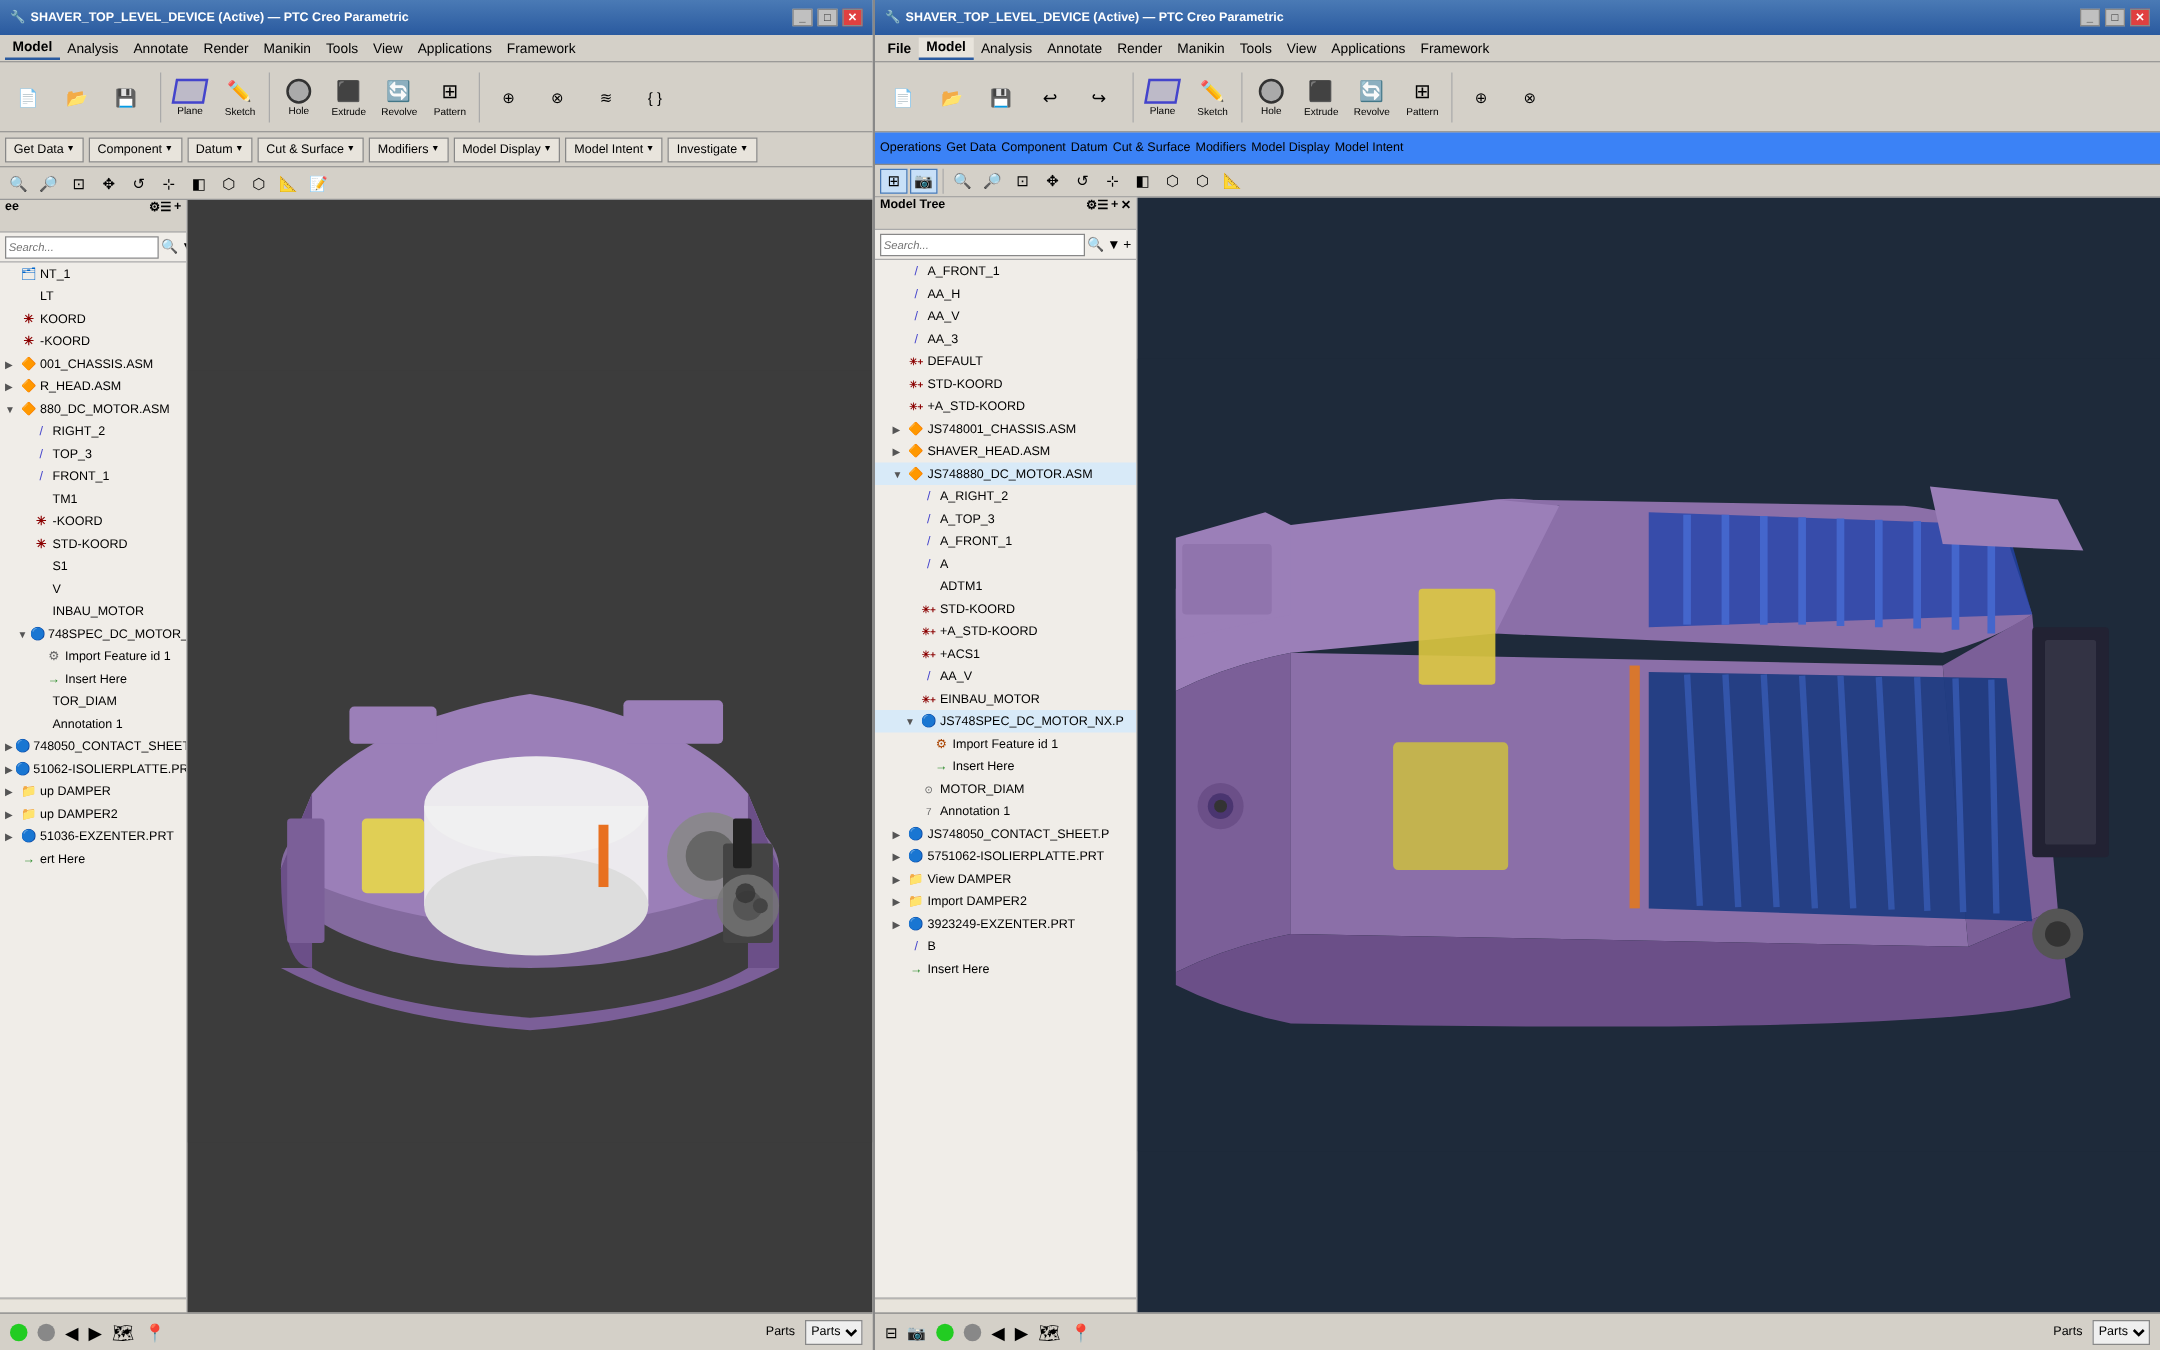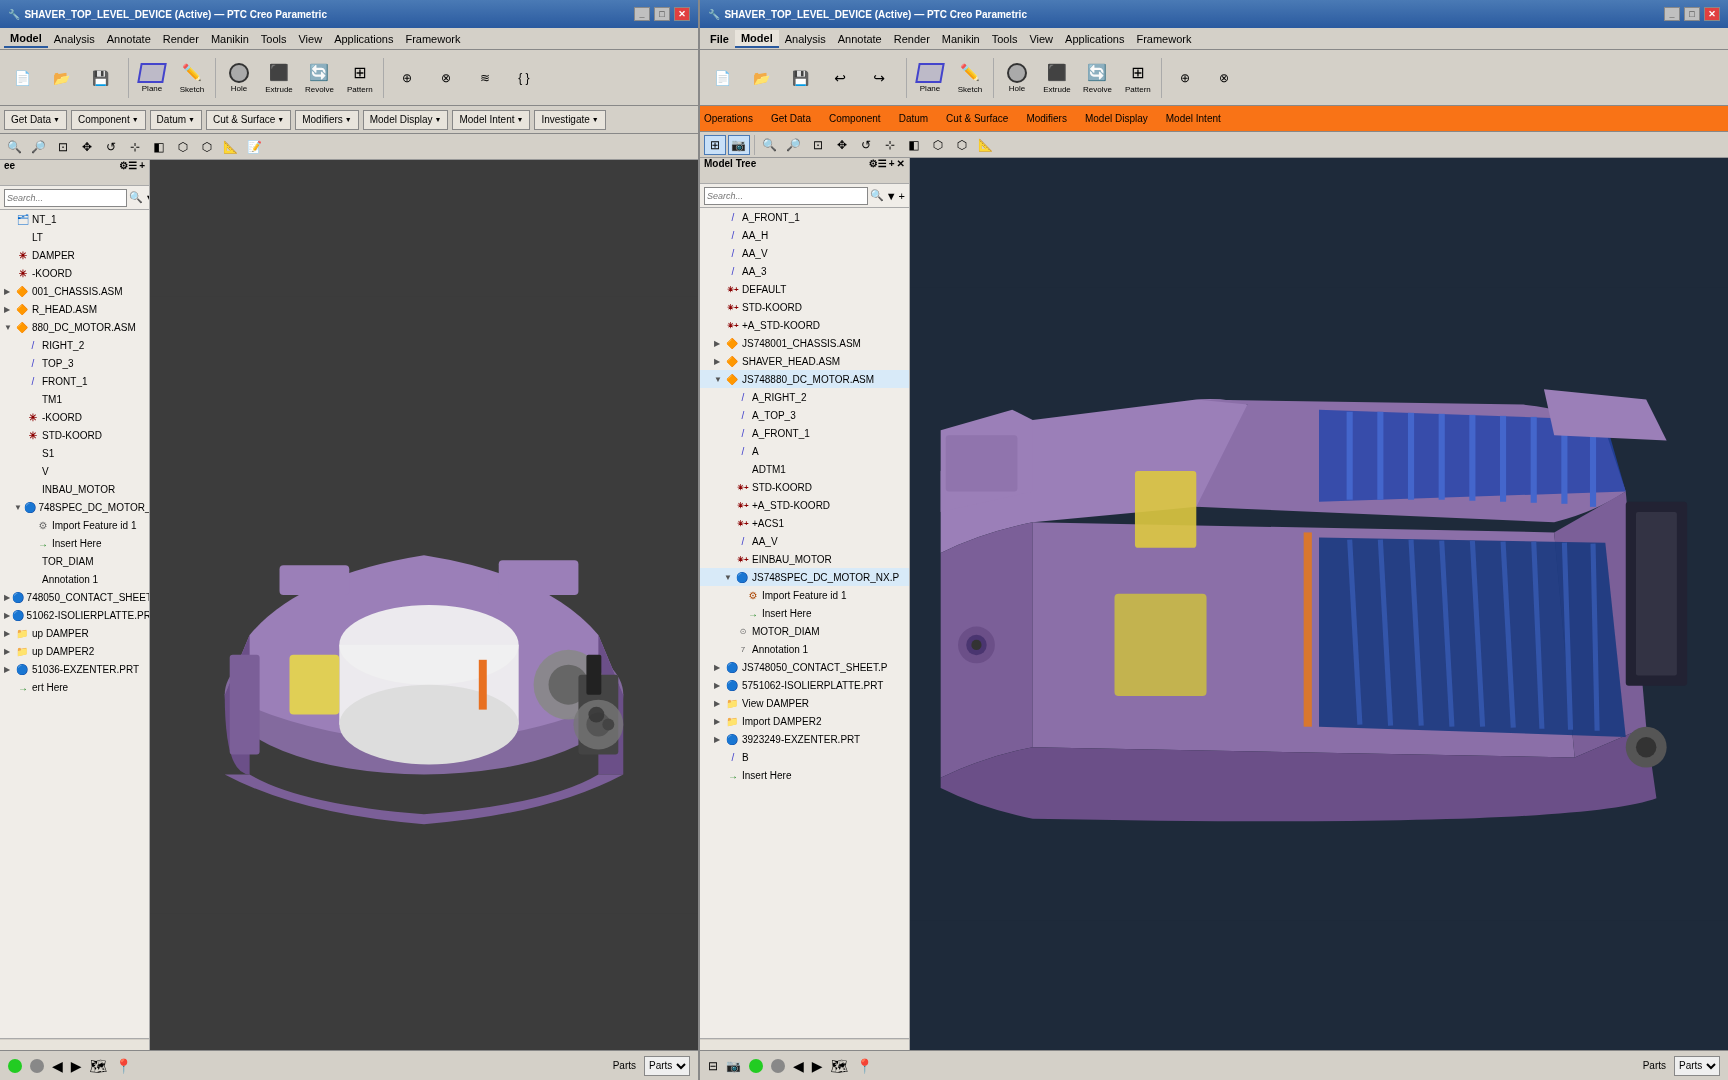--- a/index.html
+++ b/index.html
@@ -77,21 +77,21 @@
 
     
     .tree-body::-webkit-scrollbar { width: 8px; }
     .tree-body::-webkit-scrollbar-track { background: #e0ddd8; }
     .tree-body::-webkit-scrollbar-thumb { background: #aaa; }
 
     
     .h-scroll { height: 12px; background: #d4d0c8; border-top: 1px solid #aaa; display: flex; align-items: center; }
     .h-scroll-inner { flex: 1; height: 10px; background: #e8e4dc; }
 
-    .ops-bar { height: 26px; background: #f97316; display: flex; align-items: center; padding: 0 4px; border-bottom: 1px solid #888; gap: 18px; font-size: 10px; }
+    .ops-bar { height: 26px; background: #3b82f6; display: flex; align-items: center; padding: 0 4px; border-bottom: 1px solid #888; gap: 4px; font-size: 10px; }
 
     .right-viewport { flex: 1; background: #1e2a3a; position: relative; overflow: hidden; }
   </style>
 </head>
 <body>
 
 <div class="main-container">
 
   <div class="left-panel">
 
@@ -223,21 +223,21 @@
               <span>NT_1</span>
             </div>
           <div class="tree-item">
               <span class="tree-arrow"></span>
               <span class="tree-icon"></span>
               <span>LT</span>
             </div>
           <div class="tree-item">
               <span class="tree-arrow"></span>
               <span class="tree-icon tree-icon-coord">✳</span>
-              <span>DAMPER</span>
+              <span>KOORD</span>
             </div>
           <div class="tree-item">
               <span class="tree-arrow"></span>
               <span class="tree-icon tree-icon-coord">✳</span>
               <span>-KOORD</span>
             </div>
           <div class="tree-item">
               <span class="tree-arrow">▶</span>
               <span class="tree-icon tree-icon-asm">🔶</span>
               <span>001_CHASSIS.ASM</span>

